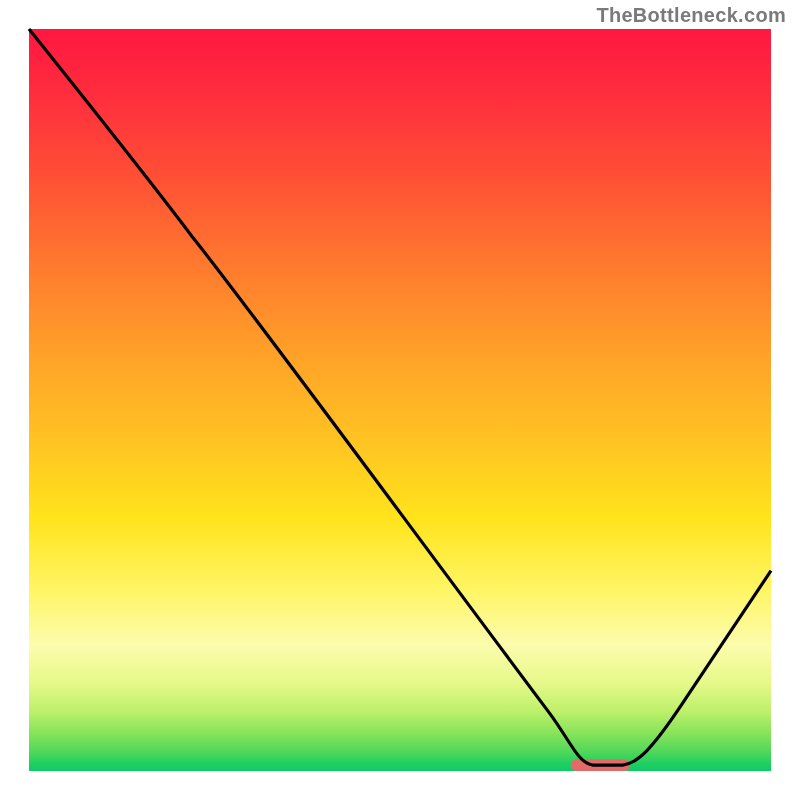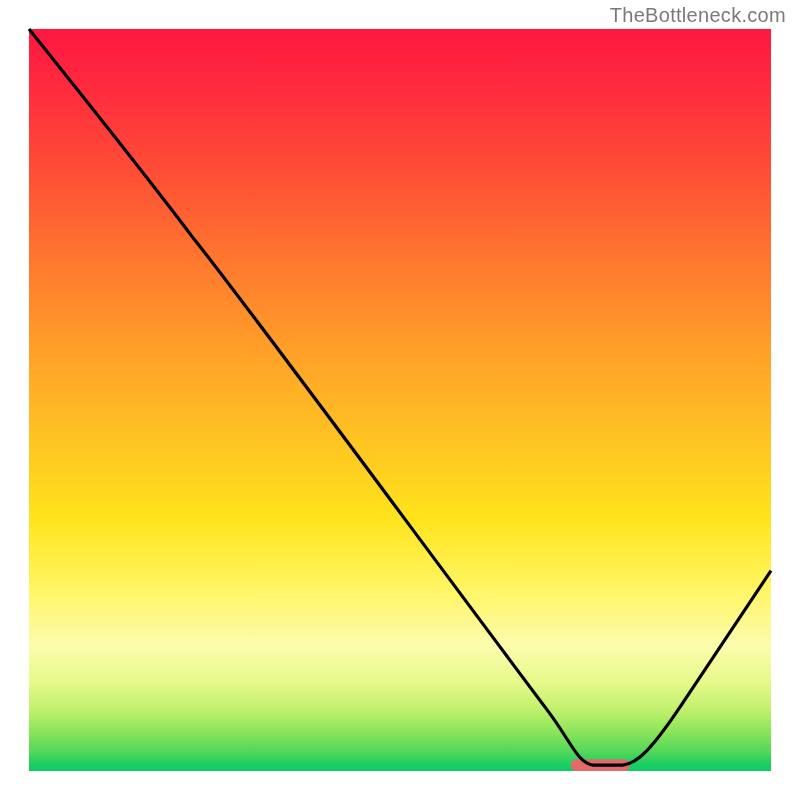--- a/index.html
+++ b/index.html
@@ -9,21 +9,21 @@
     background: #fff;
     font-family: Arial, Helvetica, sans-serif;
     position: relative;
     overflow: hidden;
   }
   .attribution {
     position: absolute;
     top: 4px;
     right: 14px;
     font-size: 20px;
-    font-weight: 400;
+    font-weight: 700;
     color: #7a7a7a;
     letter-spacing: 0.3px;
     z-index: 10;
   }
   .plot-area {
     position: absolute;
     left: 29px;
     top: 29px;
     width: 742px;
     height: 742px;

